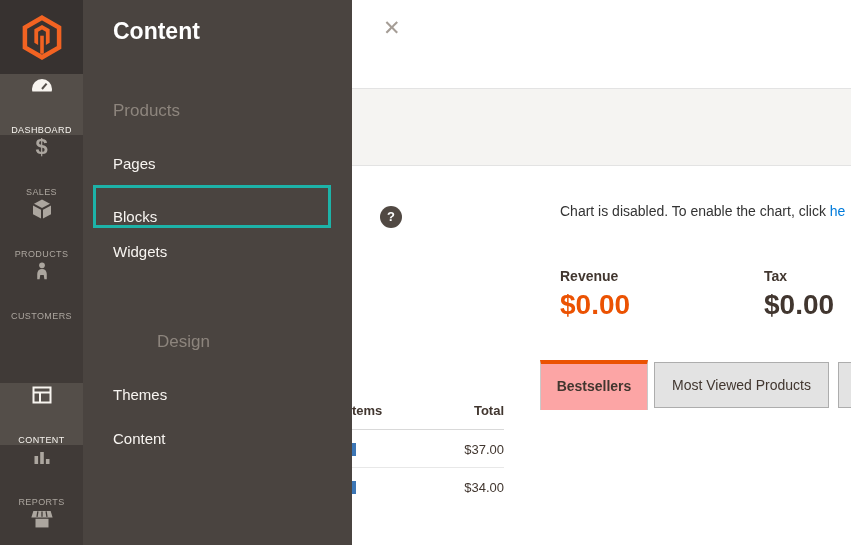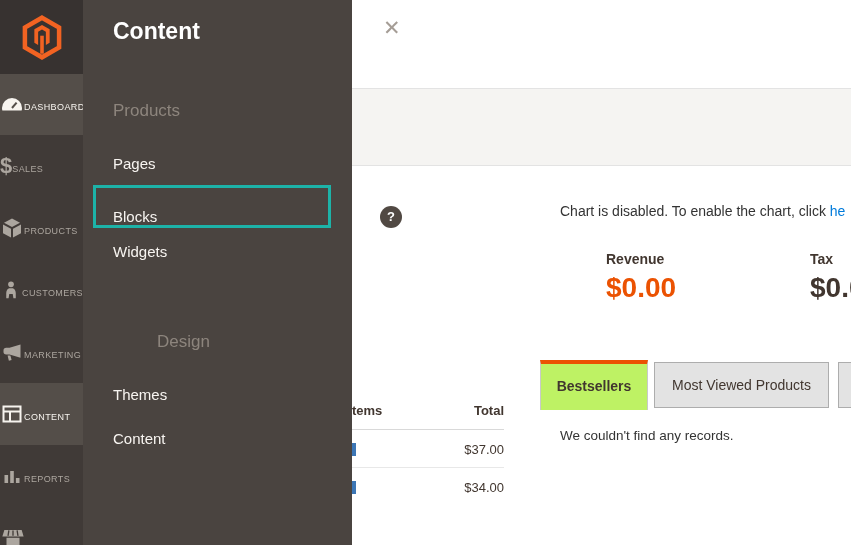--- a/index.html
+++ b/index.html
@@ -8,28 +8,28 @@
 
   
   .divider-top { position:absolute; left:0; top:88px; width:851px; height:1px; background:#e3e3e3; }
   .actions-band { position:absolute; left:0; top:89px; width:851px; height:77px; background:#f5f4f2; border-bottom:1px solid #e3e3e3; }
   .help-circle { position:absolute; left:380px; top:117px; width:22px; height:22px; border-radius:50%;
                  background:#514943; color:#fff; font-size:13px; font-weight:bold; text-align:center; line-height:22px; cursor:pointer; }
 
   .chart-notice { position:absolute; left:560px; top:203px; font-size:14px; color:#333; white-space:nowrap; }
   .chart-notice a { color:#007bdb; text-decoration:none; cursor:pointer; }
 
-  .stat { position:absolute; top:251px;margin-left:46px; }
+  .stat { position:absolute; top:268px; }
   .stat .stat-label { font-size:14px; font-weight:bold; color:#41362f; display:block; }
   .stat .stat-value { font-size:28px; font-weight:bold; display:block; margin-top:5px; }
   .stat-revenue { left:560px; } .stat-revenue .stat-value { color:#eb5202; }
   .stat-tax { left:764px; } .stat-tax .stat-value { color:#41362f; }
 
   .tab { position:absolute; text-align:center; font-size:14px; color:#41362f; cursor:pointer; }
-  .tab-active { left:540px; top:360px; width:108px; height:50px; background:#bef264;
+  .tab-active { left:540px; top:360px; width:108px; height:50px; background:#fca5a5;
                 border-top:4px solid #eb5202; border-left:1px solid #c9c9c9; border-right:1px solid #c9c9c9;
                 font-weight:bold; line-height:44px; }
   .tab-inactive { background:#e3e3e3; border:1px solid #adadad; height:46px; top:362px; line-height:44px; }
   .tab-mvp { left:654px; width:175px; }
   .tab-stub { left:838px; width:14px; }
   .empty-msg { position:absolute; left:560px; top:428px; font-size:13.5px; color:#333; }
 
   .tbl-head { position:absolute; top:403px; font-size:13px; font-weight:bold; color:#41362f; }
   .th-items { left:352px; }
   .th-total { right:347px;text-align:right; }
@@ -38,22 +38,22 @@
   .line-2 { top:467px; background:#e8e8e8; }
   .tbl-cell { position:absolute; right:347px; font-size:13px; color:#41362f; }
   .cell-1 { top:442px; } .cell-2 { top:480px; }
   .link-sliver { position:absolute; left:352px; width:4px; height:13px; background:#3c76b5; cursor:pointer; }
   .sliver-1 { top:443px; } .sliver-2 { top:481px; }
 
   
   .sidebar { position:absolute; left:0; top:0; width:83px; height:545px; background:#403a37; z-index:10; }
   .logo-cell { position:absolute; left:0; top:0; width:83px; height:74px; background:#373230;
                display:flex; align-items:center; justify-content:center; cursor:pointer; }
-  .side-item { position:absolute; left:0; width:83px; height:62px; display:flex; flex-direction:row;
-               align-items:center; justify-content:flex-start; color:#aca69f; cursor:pointer; }
+  .side-item { position:absolute; left:0; width:83px; height:62px; display:flex; flex-direction:column;
+               align-items:center; justify-content:space-between; color:#aca69f; cursor:pointer; }
   .side-item.active { background:#544e49; color:#f7f4ef; }
   .side-item .glyph { height:24px; display:flex; align-items:center; justify-content:center; }
   .side-item svg { display:block; }
   .side-label { font-size:9px; letter-spacing:.4px; margin-top:5px; font-weight:400; }
   .dollar { font-size:22px; font-weight:bold; line-height:22px; }
 
   
   .flyout { position:absolute; left:83px; top:0; width:269px; height:545px; background:#4a4440; z-index:11; }
   .flyout-title { position:absolute; left:30px; top:18px; font-size:23px; font-weight:600; color:#ffffff; }
   .flyout-close { position:absolute; left:300px; top:17px; font-size:21px; color:#a59d96; cursor:pointer; line-height:1; }
@@ -82,21 +82,20 @@
     <span class="stat-value">$0.00</span>
   </div>
   <div class="stat stat-tax">
     <span class="stat-label">Tax</span>
     <span class="stat-value">$0.00</span>
   </div>
 
   <div class="tab tab-active">Bestsellers</div>
   <div class="tab tab-inactive tab-mvp">Most Viewed Products</div>
   <div class="tab tab-inactive tab-stub"></div>
-  <div class="empty-msg">We couldn't find any records.</div>
 
   <span class="tbl-head th-items">tems</span>
   <span class="tbl-head th-total">Total</span>
   <div class="tbl-line line-1"></div>
   <span class="link-sliver sliver-1"></span>
   <span class="tbl-cell cell-1">$37.00</span>
   <div class="tbl-line line-2"></div>
   <span class="link-sliver sliver-2"></span>
   <span class="tbl-cell cell-2">$34.00</span>
 
@@ -138,29 +137,20 @@
     <div class="side-item" style="top:259px;">
       <span class="glyph">
         <svg width="22" height="24" viewBox="0 0 24 24" fill="currentColor">
           <circle cx="12" cy="5.8" r="3.1"></circle>
           <path d="M12 9.8c-3.1 0-5.2 2.1-5.2 5.4V21h2.6l.7-4.6h3.8l.7 4.6h2.6v-5.8c0-3.3-2.1-5.4-5.2-5.4z"></path>
         </svg>
       </span>
       <span class="side-label">CUSTOMERS</span>
     </div>
 
-    <div class="side-item" style="top:321px;">
-      <span class="glyph">
-        <svg width="24" height="24" viewBox="0 0 24 24" fill="currentColor">
-          <path d="M20.5 4.5v13.2l-11-3.2H6.2A2.7 2.7 0 0 1 3.5 11.8v-1.4A2.7 2.7 0 0 1 6.2 7.7h3.3z"></path>
-          <path d="M7.6 15.6l1.3 5.2 2.7-.7-1.2-4.5z"></path>
-        </svg>
-      </span>
-      <span class="side-label">MARKETING</span>
-    </div>
 
     <div class="side-item active" style="top:383px;">
       <span class="glyph">
         <svg width="24" height="24" viewBox="0 0 24 24" fill="none" stroke="currentColor" stroke-width="2">
           <rect x="3.5" y="4.5" width="17" height="15"></rect>
           <line x1="3.5" y1="9.5" x2="20.5" y2="9.5"></line>
           <line x1="10" y1="9.5" x2="10" y2="19.5"></line>
         </svg>
       </span>
       <span class="side-label">CONTENT</span>

